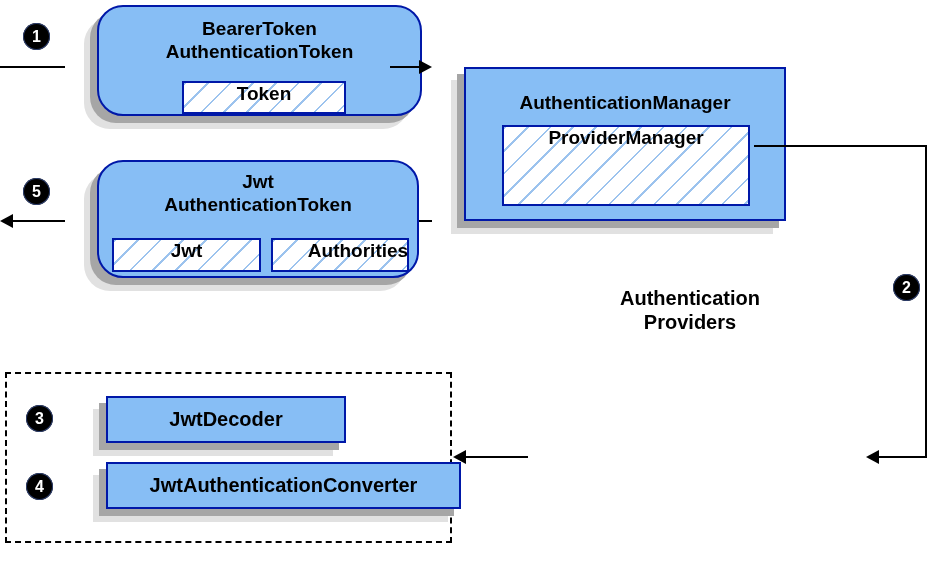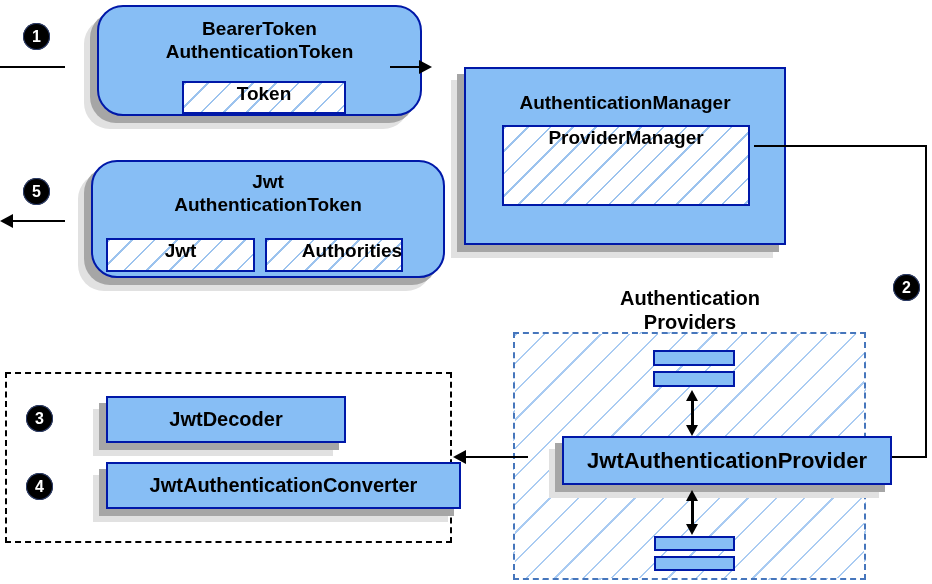--- a/index.html
+++ b/index.html
@@ -71,30 +71,30 @@
     <div class="box-title" style="margin-top:10px;">BearerToken
 AuthenticationToken</div>
     <div class="chip" style="left:83px;top:74px;width:164px;height:33px;">
       <span>Token</span>
     </div>
   </div>
 
   <div class="line" style="left:390px;top:66px;width:30px;height:2px;"></div>
   <div class="tri tri-right" style="left:419px;top:60px;"></div>
 
-  <div class="box shadow" style="left:432px;top:67px;width:322px;height:178px;">
+  <div class="box shadow" style="left:432px;top:67px;width:322px;height:154px;">
     <div class="box-title" style="margin-top:22px;">AuthenticationManager</div>
     <div class="chip" style="left:36px;top:56px;width:248px;height:81px;">
       <span>ProviderManager</span>
     </div>
   </div>
 
   <div class="line" style="left:387px;top:220px;width:45px;height:2px;"></div>
 
-  <div class="box rounded shadow" style="left:59px;top:160px;width:354px;height:118px;">
+  <div class="box rounded shadow" style="left:65px;top:160px;width:322px;height:118px;">
     <div class="box-title" style="margin-top:8px;">Jwt
 AuthenticationToken</div>
     <div class="chip" style="left:13px;top:76px;width:149px;height:34px;">
       <span>Jwt</span>
     </div>
     <div class="chip" style="left:172px;top:76px;width:138px;height:34px;padding-left:36px;">
       <span>Authorities</span>
     </div>
   </div>
 
@@ -108,39 +108,20 @@
   <div class="line" style="left:925px;top:145px;width:2px;height:313px;"></div>
   <div class="line" style="left:878px;top:456px;width:49px;height:2px;"></div>
   <div class="tri tri-left" style="left:866px;top:450px;"></div>
   <div class="badge" style="left:893px;top:274px;">
     <span>2</span>
   </div>
 
   <div class="group-label" style="left:570px;top:264px;width:240px;margin-top:22px;">Authentication
 Providers</div>
 
-  <div class="dashed-blue" style="left:513px;top:332px;width:353px;height:248px;">
-    <div class="bar" style="left:138px;top:16px;width:82px;height:16px;"></div>
-    <div class="bar" style="left:138px;top:37px;width:82px;height:16px;"></div>
-
-    <div class="tri tri-up" style="left:171px;top:56px;"></div>
-    <div class="line" style="left:176px;top:64px;width:3px;height:30px;"></div>
-    <div class="tri tri-down" style="left:171px;top:91px;"></div>
-
-    <div class="box shadow center-flex" style="left:15px;top:102px;width:330px;height:49px;font-size:22px;">
-      <span>JwtAuthenticationProvider</span>
-    </div>
-
-    <div class="tri tri-up" style="left:171px;top:156px;"></div>
-    <div class="line" style="left:176px;top:164px;width:3px;height:28px;"></div>
-    <div class="tri tri-down" style="left:171px;top:190px;"></div>
-
-    <div class="bar" style="left:139px;top:202px;width:81px;height:15px;"></div>
-    <div class="bar" style="left:139px;top:222px;width:81px;height:15px;"></div>
-  </div>
 
   <div class="line" style="left:466px;top:456px;width:62px;height:2px;"></div>
   <div class="tri tri-left" style="left:453px;top:450px;"></div>
 
   <div class="dashed-black" style="left:5px;top:372px;width:447px;height:171px;">
     <div class="box shadow center-flex" style="left:67px;top:88px;width:355px;height:47px;font-size:20px;">
       <span>JwtAuthenticationConverter</span>
     </div>
     <div class="box shadow center-flex" style="left:67px;top:22px;width:240px;height:47px;font-size:20px;">
       <span>JwtDecoder</span>

